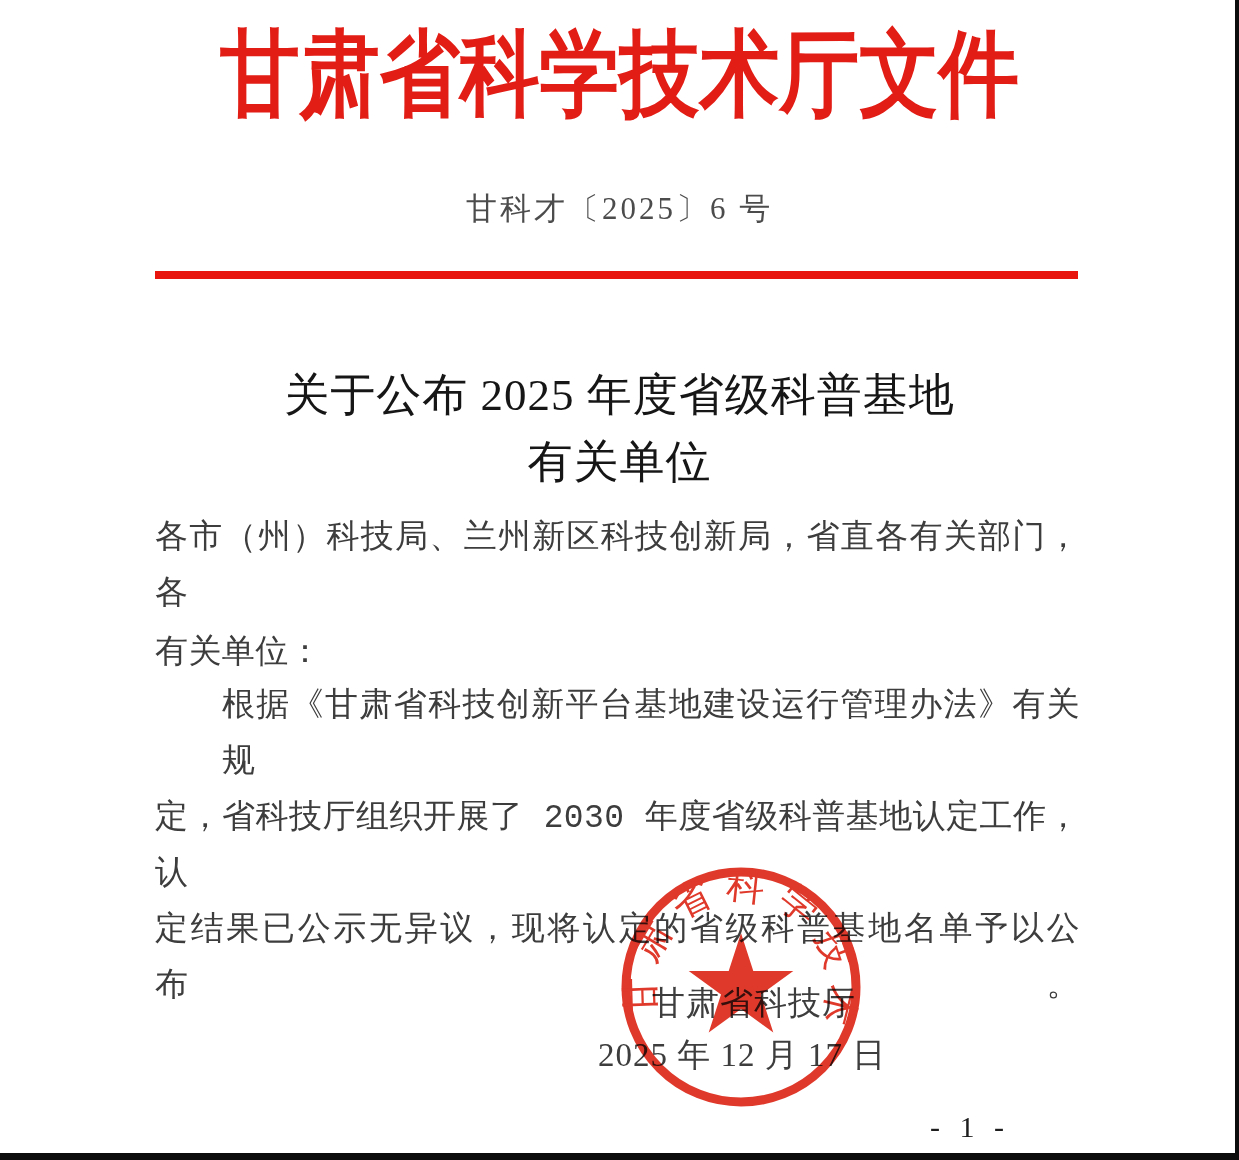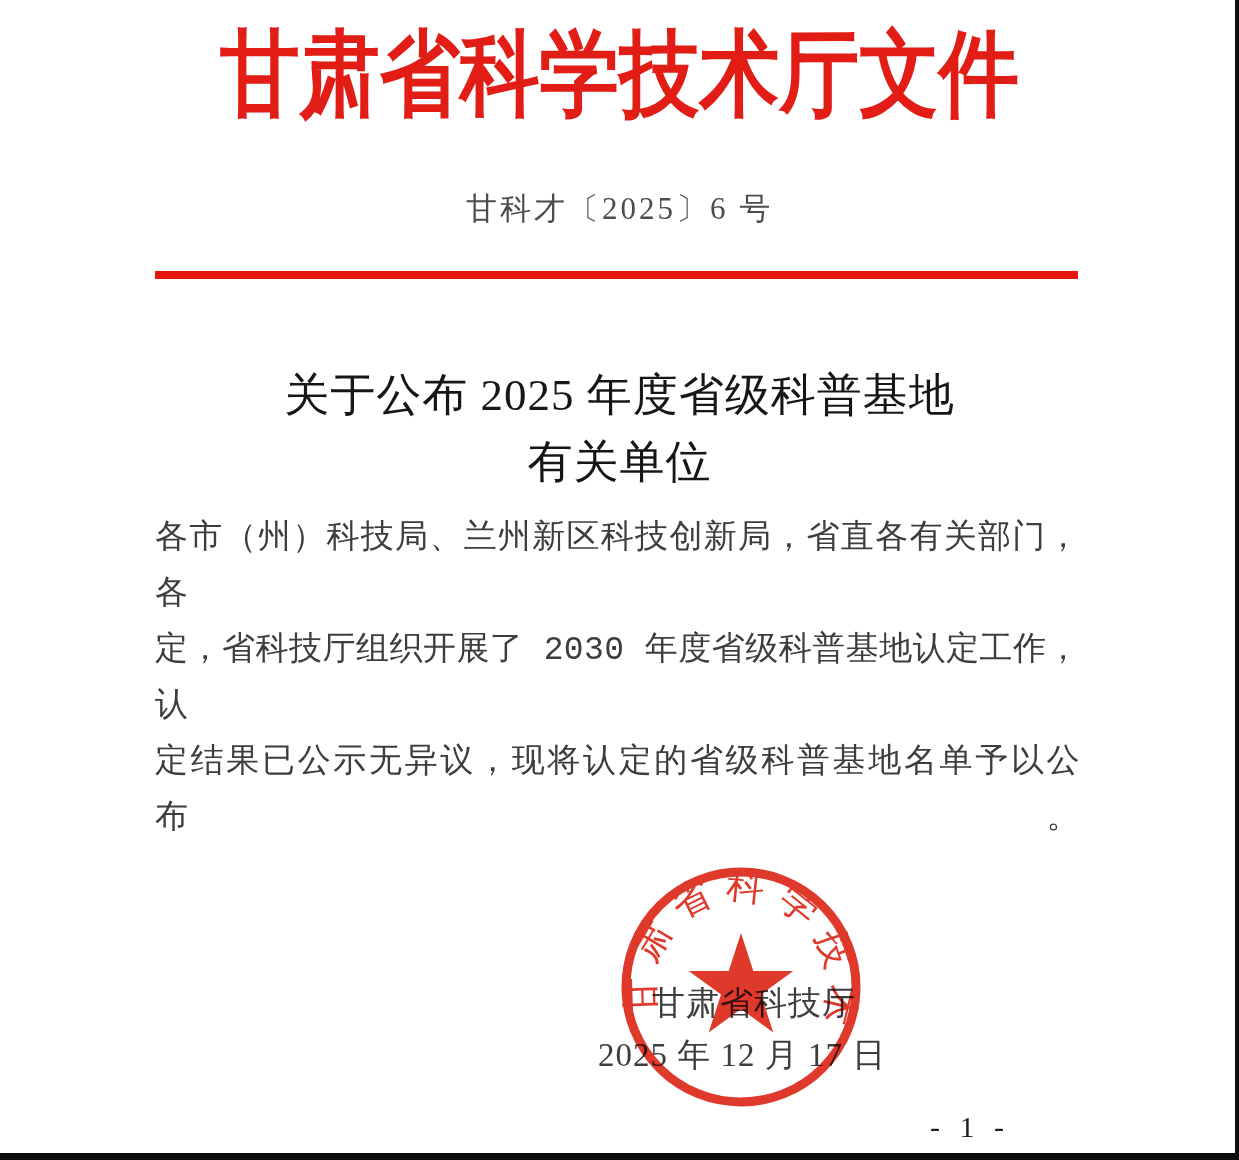--- a/index.html
+++ b/index.html
@@ -141,20 +141,22 @@
 
   <div class="red-line"></div>
 
   <div class="doc-title">
     <div>关于公布 2025 年度省级科普基地</div>
     <div>有关单位</div>
   </div>
 
   <div class="body-block">
     <div class="body-line jline">各市（州）科技局、兰州新区科技创新局，省直各有关部门，各</div>
+    <div class="body-line">有关单位：</div>
+    <div class="body-line jline indent">根据《甘肃省科技创新平台基地建设运行管理办法》有关规</div>
     <div class="body-line jline">定，省科技厅组织开展了 2030 年度省级科普基地认定工作，认</div>
     <div class="body-line jline">定结果已公示无异议，现将认定的省级科普基地名单予以公布。</div>
   </div>
 
   <div class="signer">甘肃省科技厅</div>
 
   <div class="issue-date">2025 年 12 月 17 日</div>
 
   <svg class="seal" viewBox="0 0 250 250">
     <circle cx="125" cy="125" r="115" fill="none" stroke="#dd2a1a" stroke-width="9"></circle>

